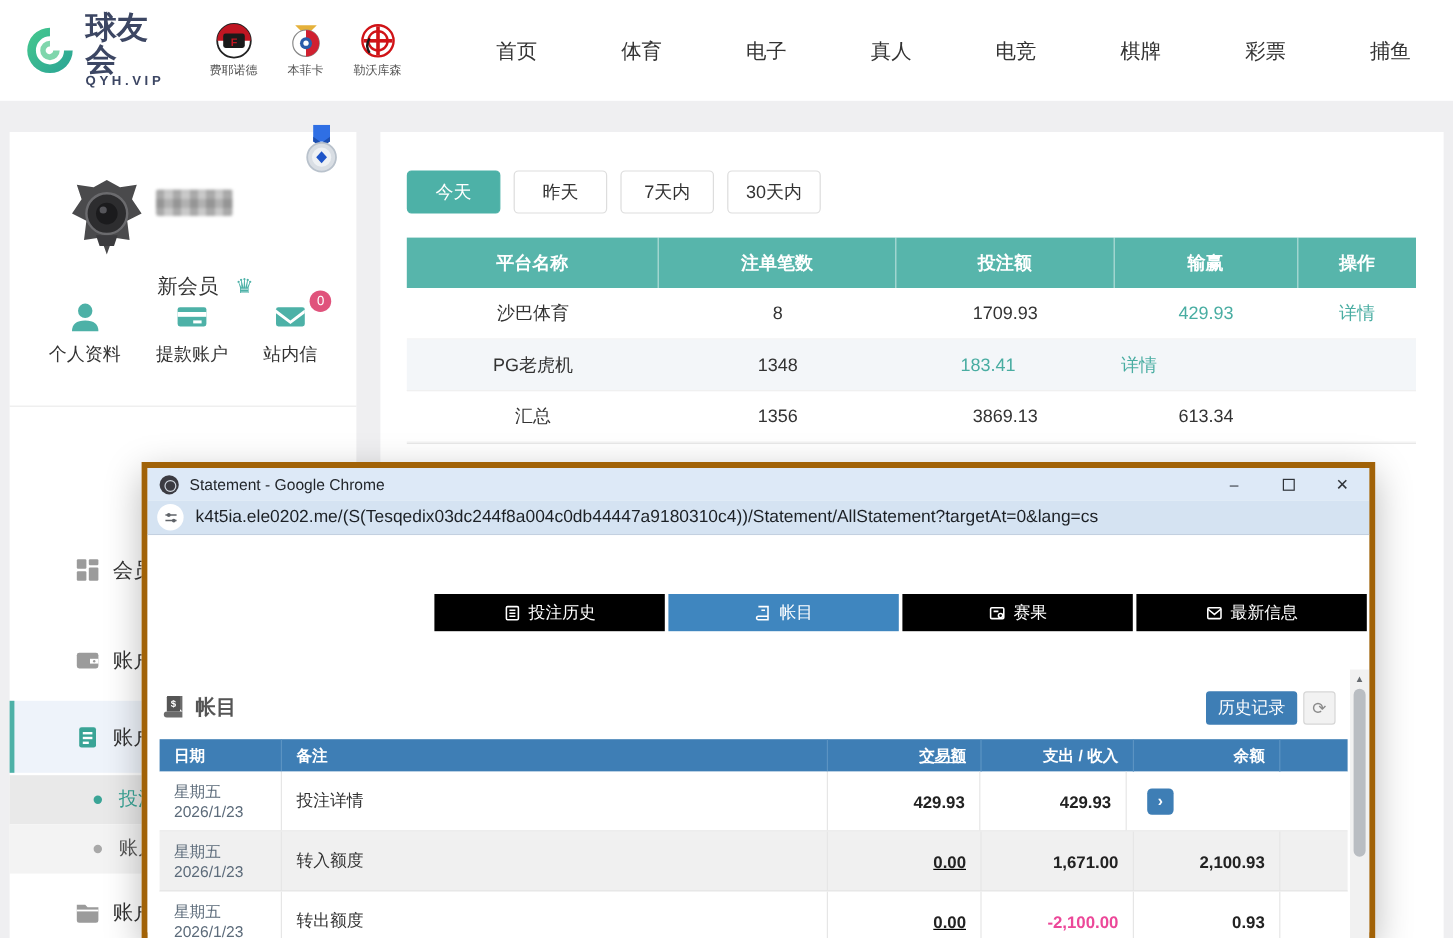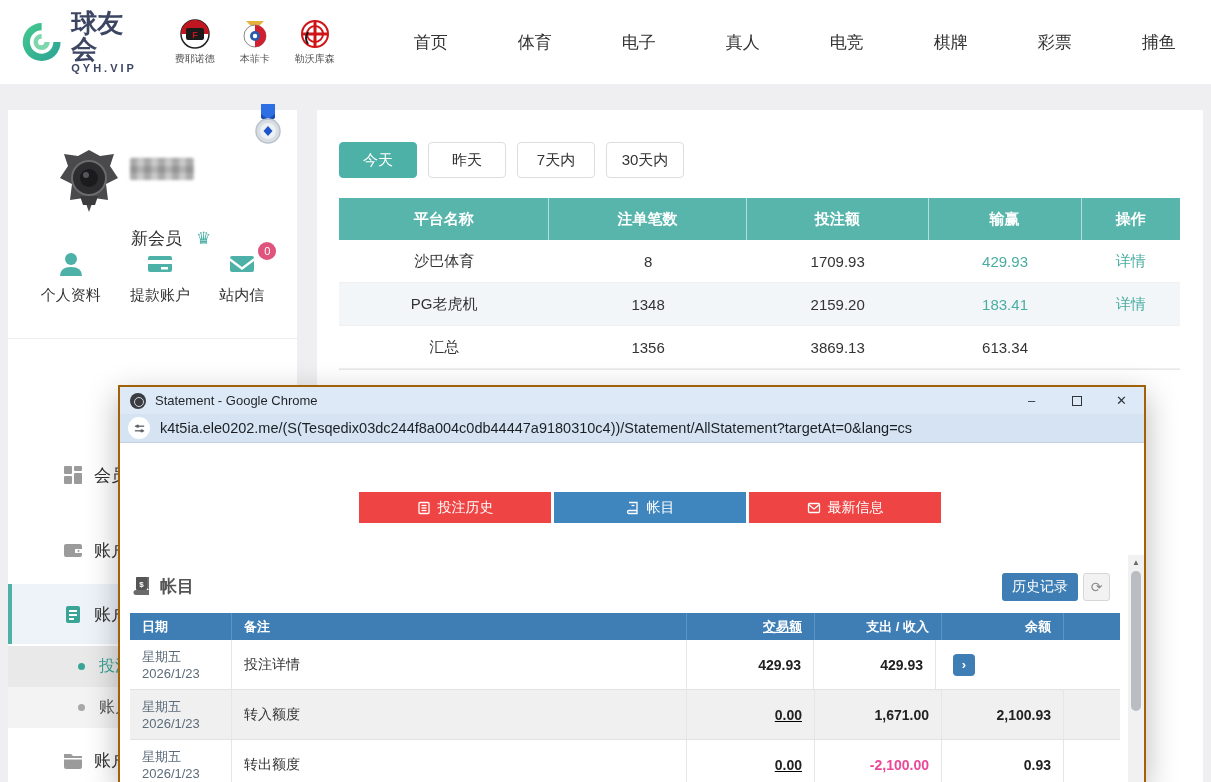--- a/index.html
+++ b/index.html
@@ -75,34 +75,34 @@
   .pt-cell { display:flex; align-items:center; justify-content:center; font-size:15px; color:#333; }
   .pt-head .pt-cell { color:#fff; font-weight:bold; border-right:1px solid rgba(255,255,255,.55); }
   .pt-head .pt-cell:last-child { border-right:none; }
   .pt-body .pt-row { border-bottom:1px solid #f0f0f0; height:43px; }
   .pt-body .pt-row.alt { background:#f3f6f9; }
   .c1{width:25%;} .c2{width:23.5%;} .c3{width:21.6%;} .c4{width:18.2%;} .c5{width:11.7%;}
   .teal-text { color:#49ada2; }
   .detail-link { color:#49ada2; cursor:pointer; }
 
   
-  .popup { position:absolute; left:118px; top:385px; width:1028px; height:397px; background:#fff; border:2px solid #a16207; box-shadow:0 10px 30px rgba(0,0,0,.28); }
+  .popup { position:absolute; left:118px; top:385px; width:1028px; height:397px; background:#fff; border:5px solid #a16207; box-shadow:0 10px 30px rgba(0,0,0,.28); }
   .titlebar { height:27px; background:#dde9f7; display:flex; align-items:center; }
   .favicon { width:16px; height:16px; border-radius:50%; background:#3b3b42; margin-left:10px; position:relative; }
   .favicon:after { content:""; position:absolute; left:4px; top:4px; width:8px; height:8px; border:1px solid #cfd6df; border-radius:50%; }
   .win-title { font-size:13px; color:#1f2328; margin-left:9px; flex:1; }
   .win-controls { display:flex; height:100%; }
   .win-btn { width:45px; height:100%; display:flex; align-items:center; justify-content:center; font-size:13px; color:#30343a; cursor:pointer; }
   .max-box { width:10px; height:10px; border:1px solid #30343a; }
   .urlbar { height:29px; background:#d5e3f2; border-bottom:1px solid #c3d0e0; display:flex; align-items:center; }
   .tune-circle { width:22px; height:22px; background:#fff; border-radius:50%; margin-left:8px; display:flex; align-items:center; justify-content:center; }
   .url-text { font-size:14.5px; color:#1c2025; margin-left:10px; white-space:nowrap; overflow:hidden; }
   .popup-content { position:relative; width:100%; height:341px; background:#fff; overflow:hidden; }
   .tabs { position:absolute; left:239px; top:49px; display:flex; gap:3px; }
-  .tab { width:192px; height:31px; background:#ef4444; color:#fff; font-size:14px; display:flex; align-items:center; justify-content:center; gap:7px; cursor:pointer; }
+  .tab { width:192px; height:31px; background:#000000; color:#fff; font-size:14px; display:flex; align-items:center; justify-content:center; gap:7px; cursor:pointer; }
   .tab.active { background:#3f86bf; }
   .tab svg { width:14px; height:14px; }
   .scroll-area { position:absolute; left:0; top:112px; width:1012px; height:229px; }
   .scrollbar { position:absolute; right:0; top:112px; width:16px; height:229px; background:#f1f1f1; }
   .sb-arrow { width:16px; height:14px; display:flex; align-items:center; justify-content:center; font-size:8px; color:#676b70; cursor:pointer; }
   .sb-thumb { position:absolute; left:3px; top:16px; width:10px; height:140px; background:#b9bdc2; border-radius:5px; cursor:pointer; }
   .stmt-head { position:absolute; left:12px; top:20px; display:flex; align-items:center; gap:8px; }
   .stmt-title { font-size:17px; font-weight:bold; color:#555; }
   .stmt-actions { position:absolute; right:22px; top:18px; display:flex; gap:5px;border-radius:13px; }
   .hist-btn { background:#3e7eb5; color:#fff; font-size:14px; border:none; border-radius:3px; padding:5px 10px; cursor:pointer; font-family:inherit; }
@@ -356,21 +356,20 @@
         <div class="pt-row">
           <div class="pt-cell c1">沙巴体育</div>
           <div class="pt-cell c2">8</div>
           <div class="pt-cell c3">1709.93</div>
           <div class="pt-cell c4 teal-text">429.93</div>
           <div class="pt-cell c5 detail-link">详情</div>
         </div>
         <div class="pt-row alt">
           <div class="pt-cell c1">PG老虎机</div>
           <div class="pt-cell c2">1348</div>
-          <div class="pt-cell c3">2159.20</div>
           <div class="pt-cell c4 teal-text">183.41</div>
           <div class="pt-cell c5 detail-link">详情</div>
         </div>
         <div class="pt-row">
           <div class="pt-cell c1">汇总</div>
           <div class="pt-cell c2">1356</div>
           <div class="pt-cell c3">3869.13</div>
           <div class="pt-cell c4">613.34</div>
           <div class="pt-cell c5"></div>
         </div>
@@ -412,20 +411,28 @@
               <line x1="4.5" y1="9.5" x2="9.5" y2="9.5"></line>
           </svg>
           <span>投注历史</span>
         </div>
         <div class="tab active">
           <svg viewBox="0 0 14 14" fill="none" stroke="#fff" stroke-width="1.3">
             <path d="M3 1.5 h8 v11 h-8 a1.5 1.5 0 0 1 0 -3 h8"></path>
               <line x1="5.5" y1="4.5" x2="8.5" y2="4.5"></line>
           </svg>
           <span>帐目</span>
+        </div>
+        <div class="tab">
+          <svg viewBox="0 0 14 14" fill="none" stroke="#fff" stroke-width="1.3">
+            <rect x="1.5" y="2.5" width="11" height="9" rx="1"></rect>
+              <line x1="4" y1="5.5" x2="8" y2="5.5"></line>
+              <circle cx="9.8" cy="9" r="1.8"></circle>
+          </svg>
+          <span>赛果</span>
         </div>
         <div class="tab">
           <svg viewBox="0 0 14 14" fill="none" stroke="#fff" stroke-width="1.3">
             <rect x="1.5" y="2.5" width="11" height="9" rx="1"></rect>
               <path d="M1.5 3.5 L7 8 L12.5 3.5"></path>
           </svg>
           <span>最新信息</span>
         </div>
       </div>
 

